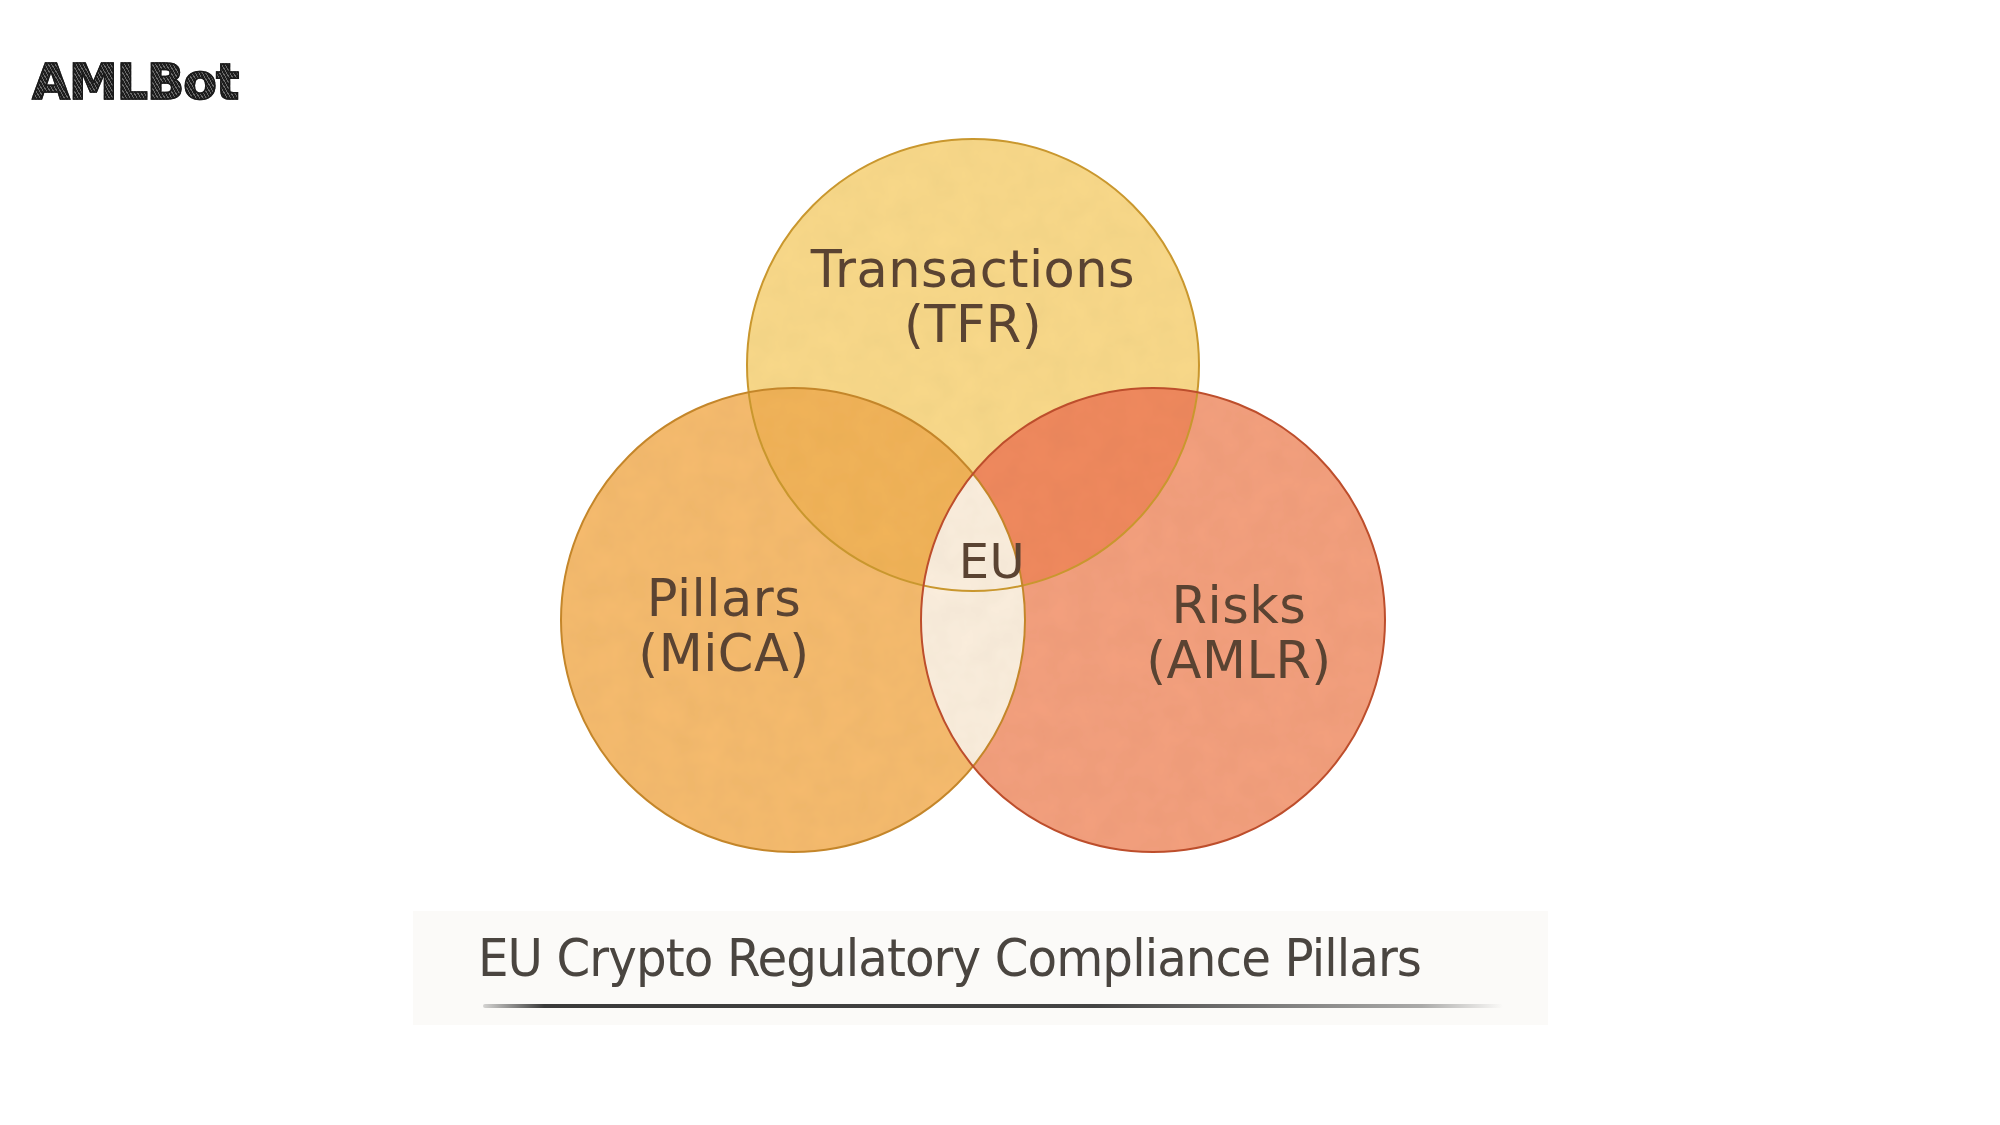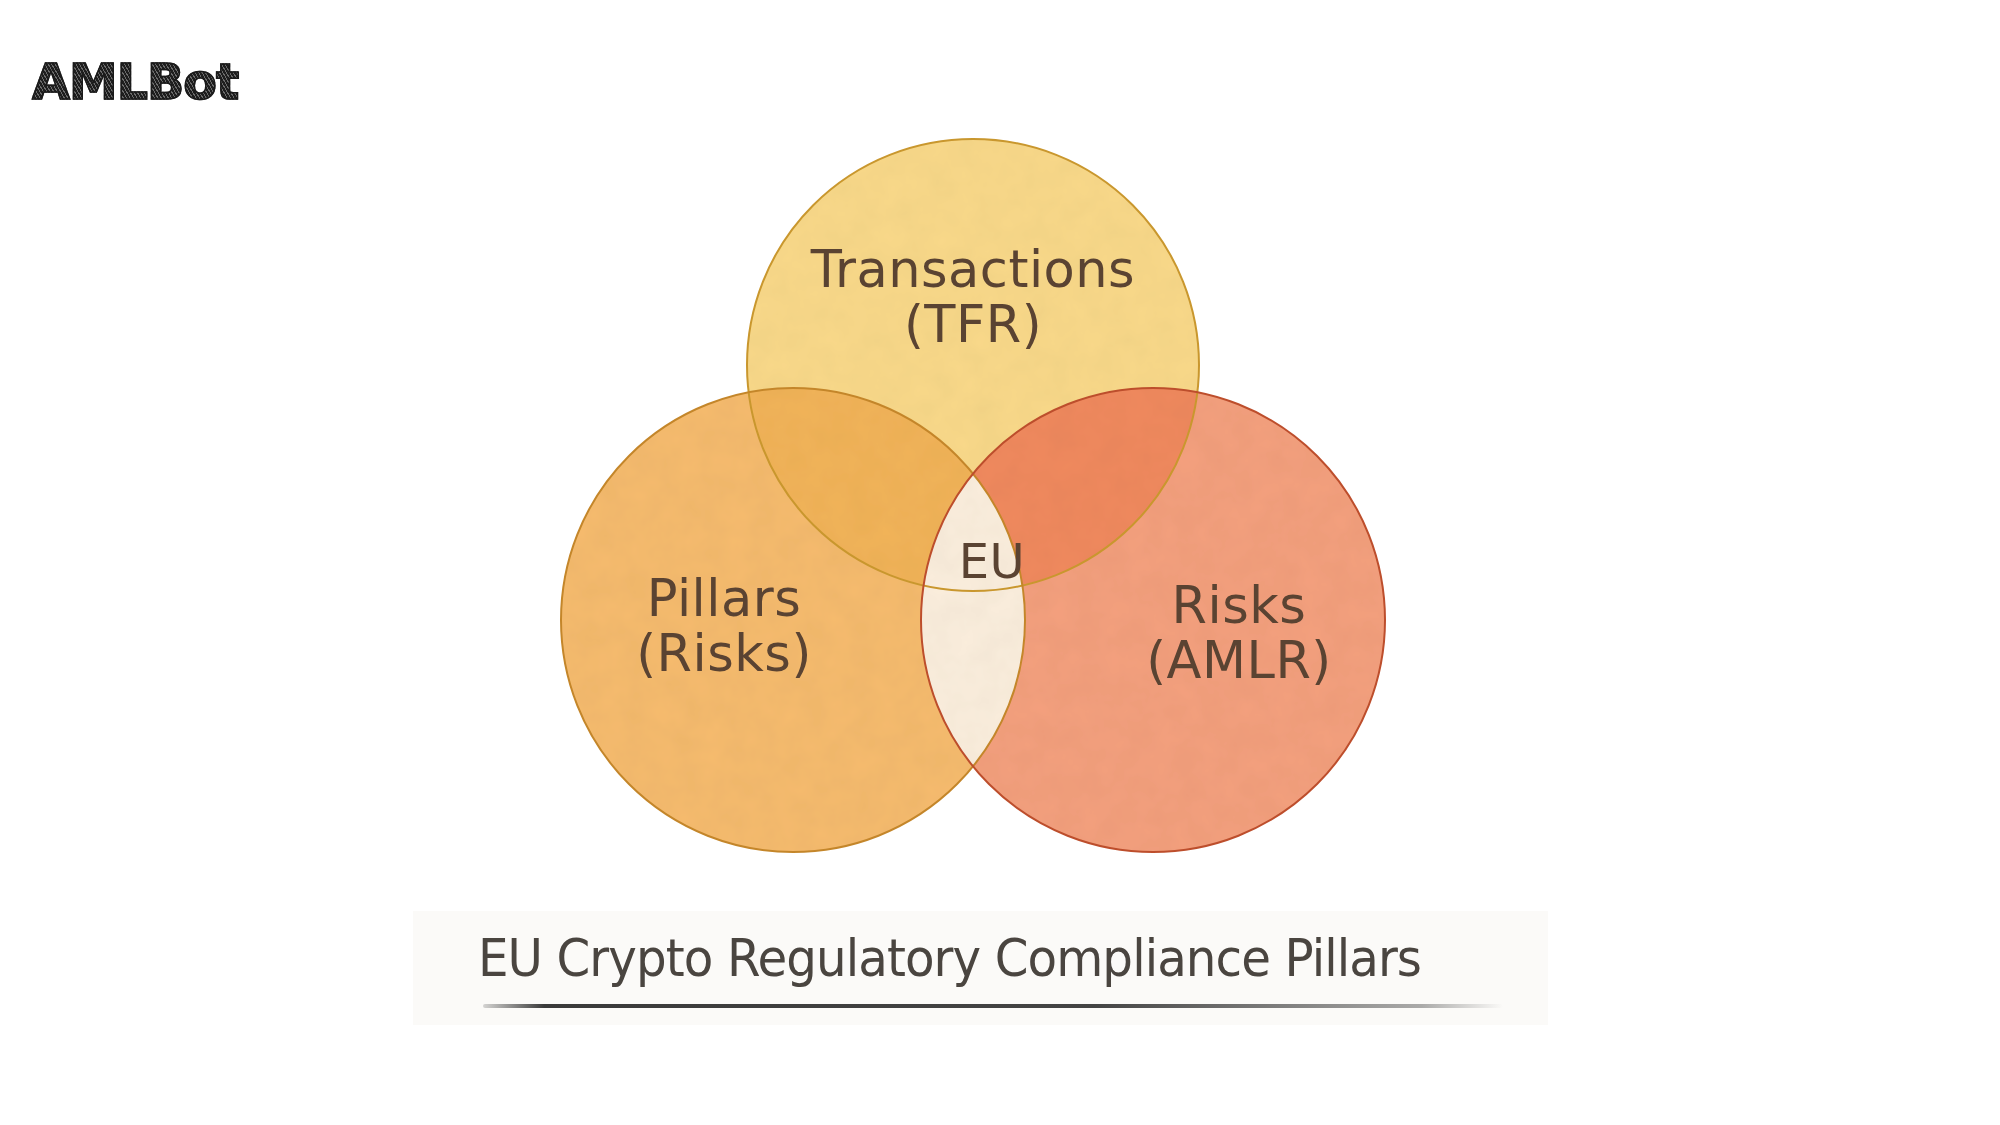--- a/index.html
+++ b/index.html
@@ -136,21 +136,21 @@
   <circle cx="1153" cy="620" r="232" fill="none" stroke="#bd4e2c" stroke-width="2"></circle>
 </svg>
 
 <div class="label" style="left:973px; top:242px;">
   <span>Transactions</span>
   <span>(TFR)</span>
 </div>
 
 <div class="label" style="left:724px; top:571px;">
   <span>Pillars</span>
-  <span>(Risks)</span>
+  <span>(MiCA)</span>
 </div>
 
 <div class="label" style="left:1239px; top:578px;">
   <span>Risks</span>
   <span>(AMLR)</span>
 </div>
 
 <div class="label label-center" style="left:992px; top:530px;">
   <span class="big">EU</span>
 </div>

